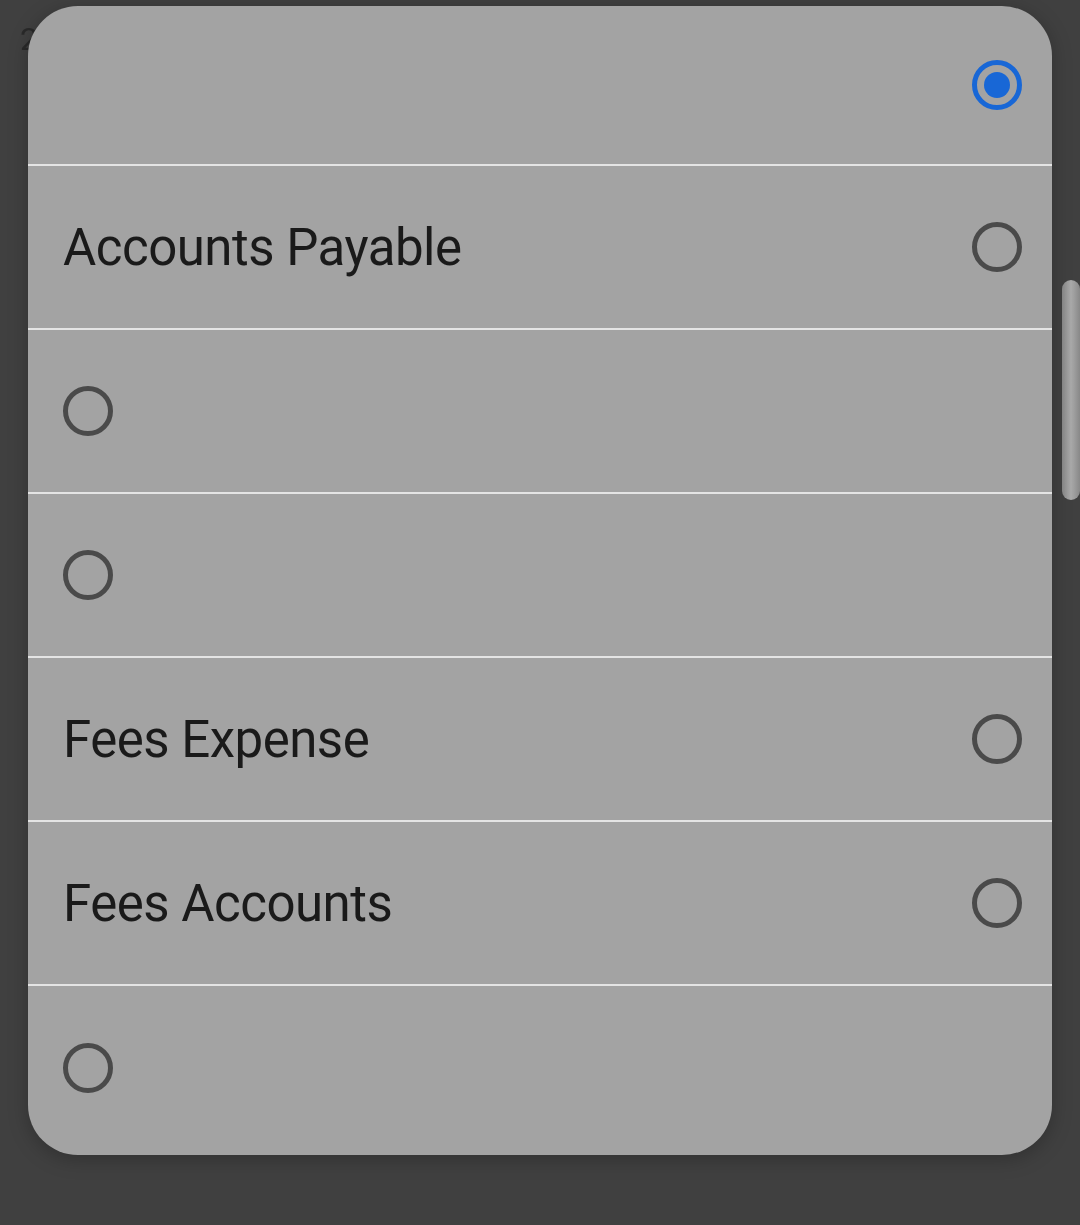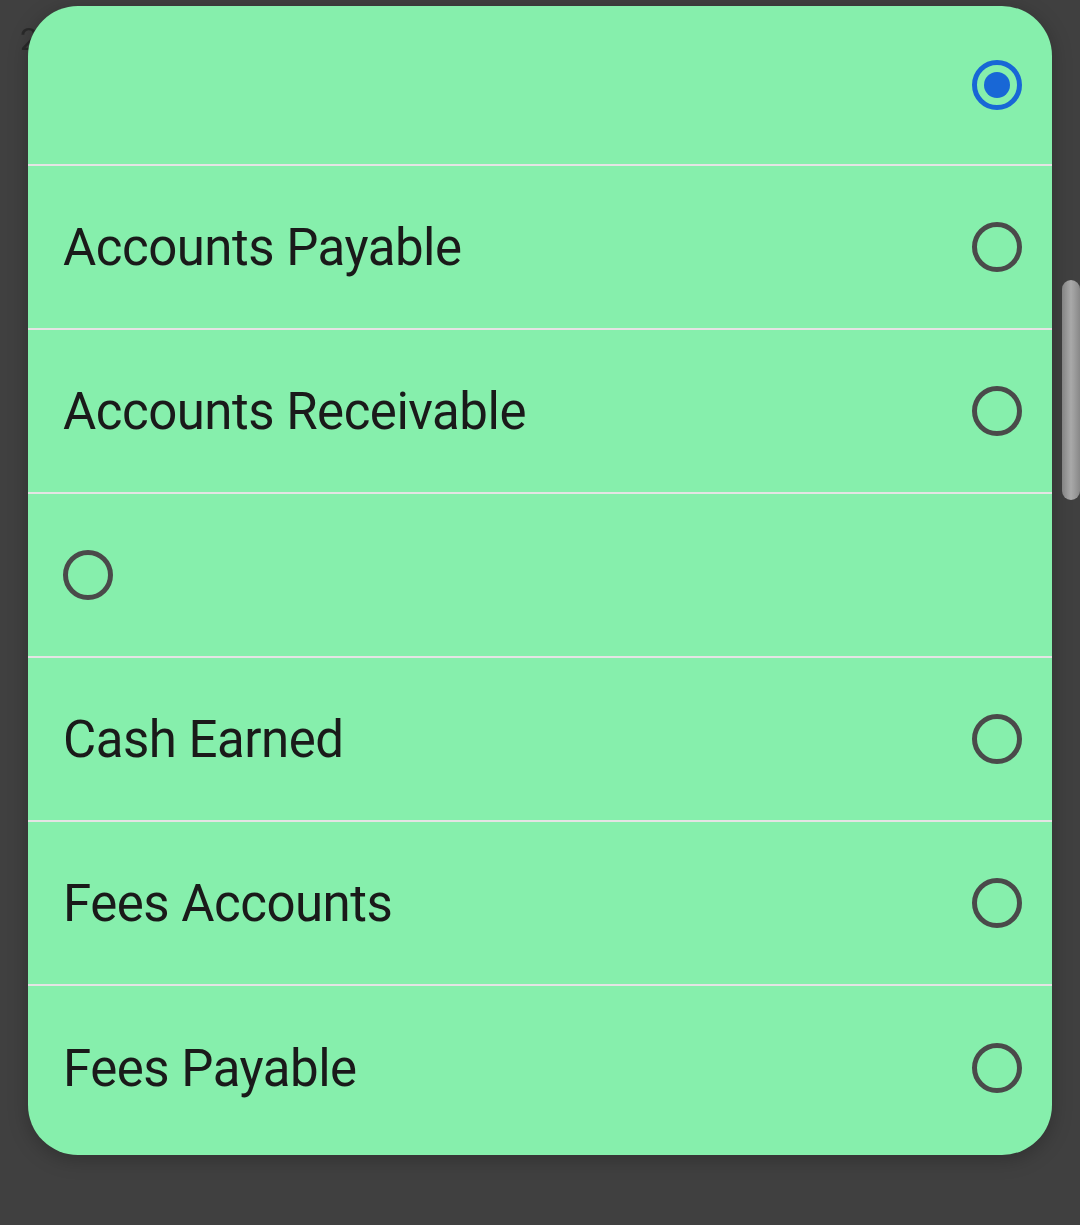--- a/index.html
+++ b/index.html
@@ -44,21 +44,21 @@
       background: linear-gradient(to right, #888 0%, #aaa 50%, #888 100%);
       border-radius: 9px;
     }
     
     .modal {
       position: absolute;
       top: 6px;
       left: 28px;
       right: 28px;
       bottom: 70px;
-      background: #86efac;
+      background: #a3a3a3;
       border-radius: 50px;
       overflow: hidden;
       box-shadow: 0 4px 20px rgba(0,0,0,0.25);
     }
     
     .option-row {
       display: flex;
       align-items: center;
       justify-content: space-between;
       padding: 0 30px 0 35px;
@@ -128,36 +128,34 @@
     <span class="option-label"></span>
     <span class="radio selected"></span>
   </div>
 
   <div class="option-row">
     <span class="option-label">Accounts Payable</span>
     <span class="radio unselected"></span>
   </div>
 
   <div class="option-row">
-    <span class="option-label">Accounts Receivable</span>
     <span class="radio unselected"></span>
   </div>
 
   <div class="option-row">
     <span class="radio unselected"></span>
   </div>
 
   <div class="option-row">
-    <span class="option-label">Cash Earned</span>
+    <span class="option-label">Fees Expense</span>
     <span class="radio unselected"></span>
   </div>
 
   <div class="option-row">
     <span class="option-label">Fees Accounts</span>
     <span class="radio unselected"></span>
   </div>
 
   <div class="option-row">
-    <span class="option-label">Fees Payable</span>
     <span class="radio unselected"></span>
   </div>
 
 </div>
 
 </body></html>

